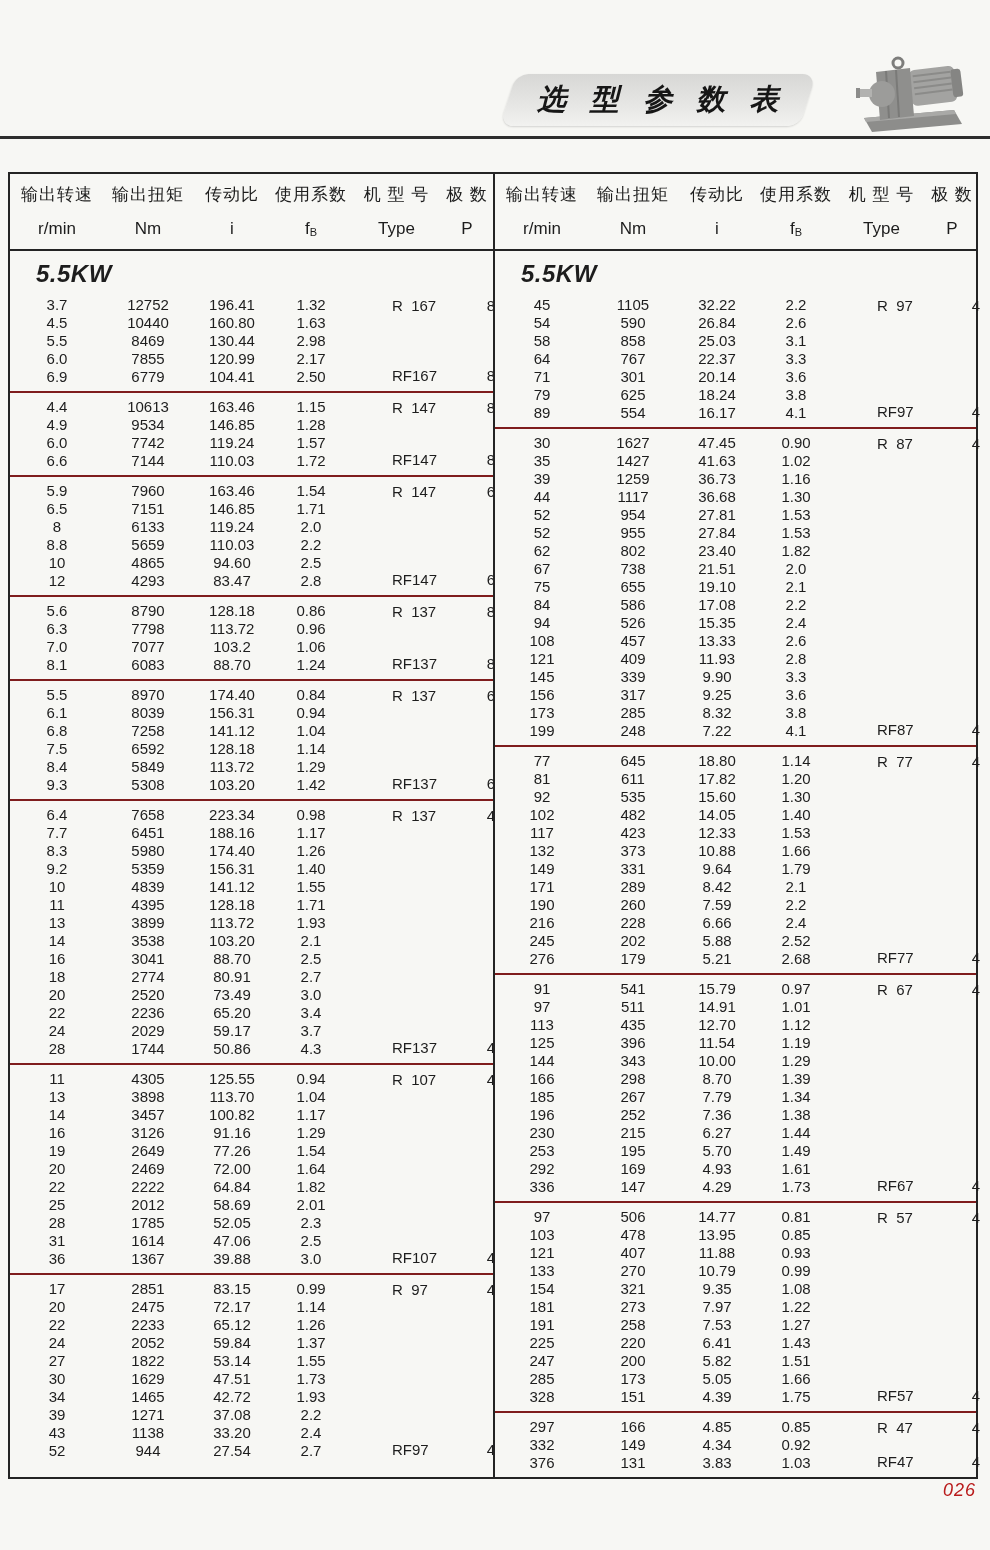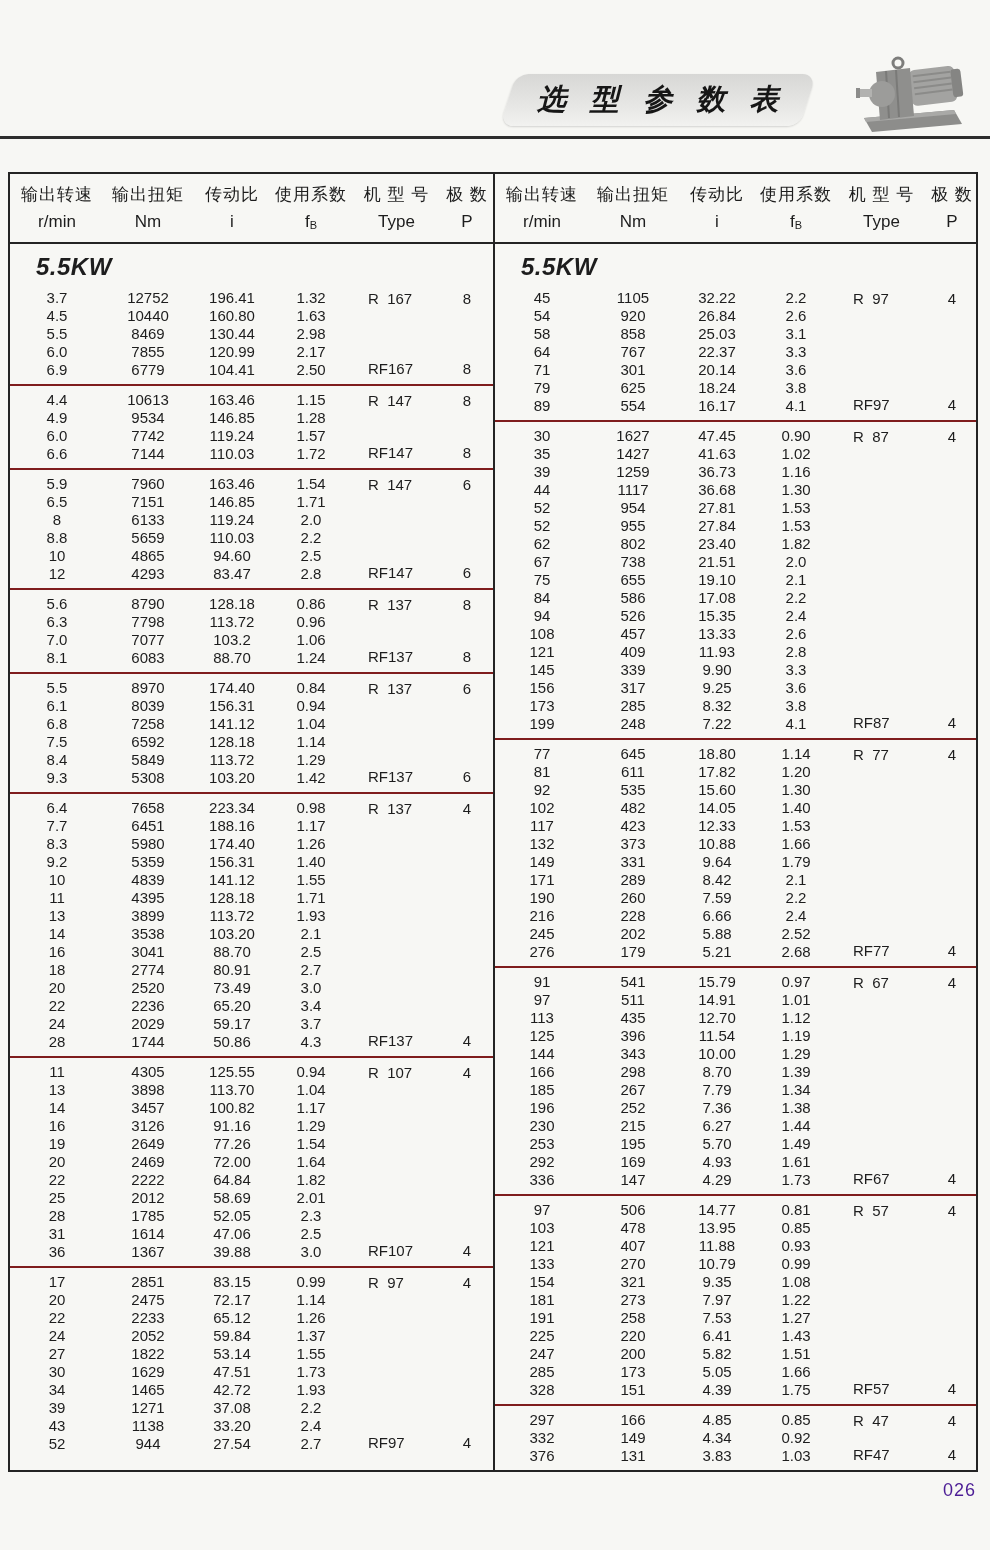--- a/index.html
+++ b/index.html
@@ -38,41 +38,41 @@
   }
   .half{width:50%;box-sizing:border-box;display:flex;flex-direction:column;}
   .half + .half{border-left:2px solid #242424;}
 
   .thead{
     display:grid;grid-template-columns:94px 88px 80px 78px 93px 48px;
     padding:9px 0 10px 0;border-bottom:2px solid #242424;
   }
   .th{text-align:center;}
   .th-cn{font-size:17px;letter-spacing:1px;white-space:nowrap;}
-  .th-en{font-size:17px;margin-top:6px;}
+  .th-en{font-size:17px;margin-top:13px;}
   .th-en .sub{font-size:11px;vertical-align:-2px;}
 
   .section-title{
     font-size:24px;font-weight:bold;letter-spacing:.5px;
     padding:9px 0 3px 26px;
     font-style:italic;
   }
-  .group{display:flex;padding:5px 0;}
+  .group{display:flex;padding:5px 0;gap:24px;}
   .group + .group{border-top:2px solid #7f1d1d;}
   .rows{width:340px;}
   .row{display:grid;grid-template-columns:94px 88px 80px 78px;line-height:18px;}
   .cell{text-align:center;font-size:15px;}
   .types{flex:1;display:flex;flex-direction:column;justify-content:space-between;}
   .type-line{display:grid;grid-template-columns:93px 48px;line-height:20px;}
   .type-label{padding-left:18px;font-size:15px;white-space:pre;}
   .pole{text-align:center;font-size:15px;}
 
   .page-number{
     position:absolute;right:14px;top:1480px;
-    font-size:18px;letter-spacing:1px;color:#4c1d95;
+    font-size:18px;letter-spacing:1px;color:#b91c1c;font-style:italic;
   }
 </style>
 </head>
 <body>
 
 <div class="banner">
   <span class="banner-text">选 型 参 数 表</span>
 </div>
 
 <svg class="motor" viewBox="0 0 116 82" aria-hidden="true">
@@ -635,21 +635,21 @@
       <div class="group">
         <div class="rows">
           <div class="row">
             <div class="cell">45</div>
             <div class="cell">1105</div>
             <div class="cell">32.22</div>
             <div class="cell">2.2</div>
           </div>
           <div class="row">
             <div class="cell">54</div>
-            <div class="cell">920</div>
+            <div class="cell">590</div>
             <div class="cell">26.84</div>
             <div class="cell">2.6</div>
           </div>
           <div class="row">
             <div class="cell">58</div>
             <div class="cell">858</div>
             <div class="cell">25.03</div>
             <div class="cell">3.1</div>
           </div>
           <div class="row">

